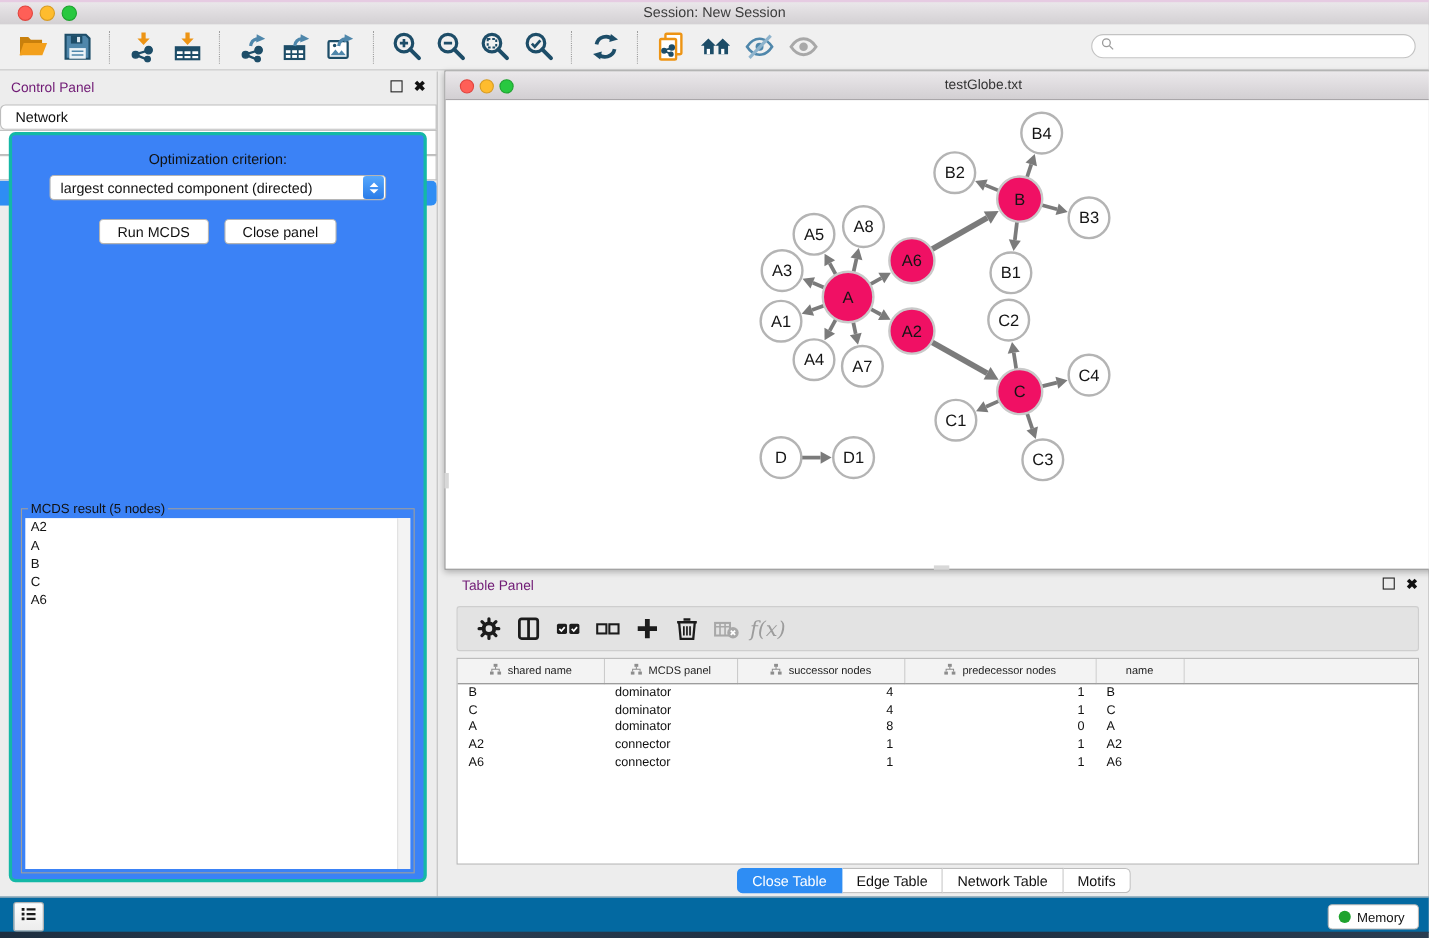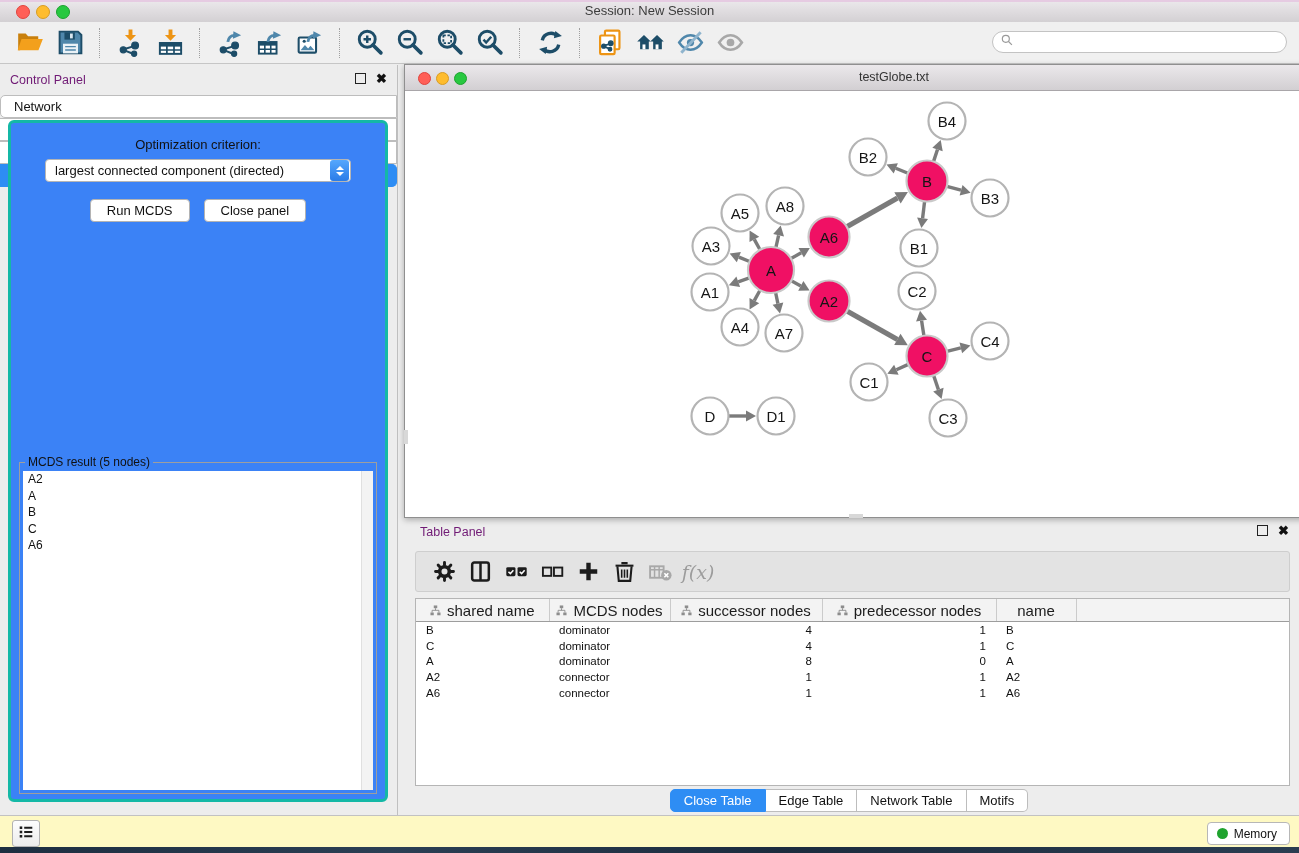--- a/index.html
+++ b/index.html
@@ -75,28 +75,28 @@
   .tp-ctls{position:absolute;right:10px;top:7px;}
   .tp-toolbar{position:absolute;left:16px;right:9px;top:33px;height:41px;background:#e3e3e3;
     border:1px solid #cecece;border-radius:3px;display:flex;align-items:center;padding-left:10px;box-sizing:border-box;}
   .tp-btn{width:36px;height:34px;display:flex;align-items:center;justify-content:center;}
   .tp-btn svg{width:25px;height:25px;}
   .fx-label{font-size:19px;color:#9c9c9c;font-family:"DejaVu Serif",serif;font-style:italic;padding-left:4px;}
   .tp-table{position:absolute;left:16px;right:9px;top:80px;height:188px;background:#fff;
     border:1px solid #b5b5b5;overflow:hidden;box-sizing:border-box;}
   table.data{border-collapse:collapse;width:100%;table-layout:fixed;}
   table.data th{height:22px;background:#f3f3f3;border-bottom:1px solid #9d9d9d;border-right:1px solid #cbcbcb;
-    font-weight:normal;font-size:15px;color:#1c1c1c;text-align:center;padding:0;white-space:nowrap;overflow:hidden;}
+    font-weight:normal;font-size:10px;color:#1c1c1c;text-align:center;padding:0;white-space:nowrap;overflow:hidden;}
   table.data th.filler{border-right:none;}
   table.data th .th-inner{display:inline-flex;align-items:center;gap:6px;}
   table.data td{height:15.7px;font-size:11.5px;color:#111;padding:0 10px;white-space:nowrap;overflow:hidden;}
   td.num{text-align:right;padding-right:14px;}
   .tp-tabs{position:absolute;left:0;right:0;top:271px;display:flex;justify-content:center;}
   
-  #status-bar{position:absolute;left:0;right:0;top:815px;height:32px;background:#fef9c3;border-top:1px solid #c2c2c2;}
+  #status-bar{position:absolute;left:0;right:0;top:815px;height:32px;background:#0369a1;border-top:1px solid #c2c2c2;}
   .status-btn{position:absolute;left:12px;top:4px;width:26px;height:25px;background:linear-gradient(#fdfdfd,#ececec);
     border:1px solid #b2b2b2;border-radius:3px;display:flex;align-items:center;justify-content:center;}
   .status-btn svg{width:18px;height:18px;}
   .memory-btn{position:absolute;right:9px;top:6px;height:23px;background:#fff;border:1px solid #b7b7b7;
     border-radius:4px;display:flex;align-items:center;gap:6px;padding:0 12px 0 9px;box-sizing:border-box;}
   .memory-dot{width:11px;height:11px;border-radius:50%;background:#1fa32e;}
   .memory-label{font-size:12px;color:#111;}
   #wallpaper-strip{position:absolute;left:0;right:0;top:847px;height:6px;
     background:linear-gradient(90deg,#1d2e40,#2b3f54 30%,#1c2c3e 60%,#2a3d51);}
 </style>
@@ -523,21 +523,21 @@
                     </svg></span>
                   <span>shared name</span>
                 </span></th>
               <th><span class="th-inner">
                   <span><svg viewBox="0 0 12 12" width="11" height="11">
                       <rect x="4.1" y="0.5" width="3.8" height="3" fill="#8d8d8d"></rect>
                       <rect x="0.5" y="8.2" width="3.6" height="3" fill="#8d8d8d"></rect>
                       <rect x="7.9" y="8.2" width="3.6" height="3" fill="#8d8d8d"></rect>
                       <path d="M6 3.5v2.3M2.3 8.2V5.8h7.4v2.4" stroke="#8d8d8d" fill="none"></path>
                     </svg></span>
-                  <span>MCDS nodes</span>
+                  <span>MCDS panel</span>
                 </span></th>
               <th><span class="th-inner">
                   <span><svg viewBox="0 0 12 12" width="11" height="11">
                       <rect x="4.1" y="0.5" width="3.8" height="3" fill="#8d8d8d"></rect>
                       <rect x="0.5" y="8.2" width="3.6" height="3" fill="#8d8d8d"></rect>
                       <rect x="7.9" y="8.2" width="3.6" height="3" fill="#8d8d8d"></rect>
                       <path d="M6 3.5v2.3M2.3 8.2V5.8h7.4v2.4" stroke="#8d8d8d" fill="none"></path>
                     </svg></span>
                   <span>successor nodes</span>
                 </span></th>

